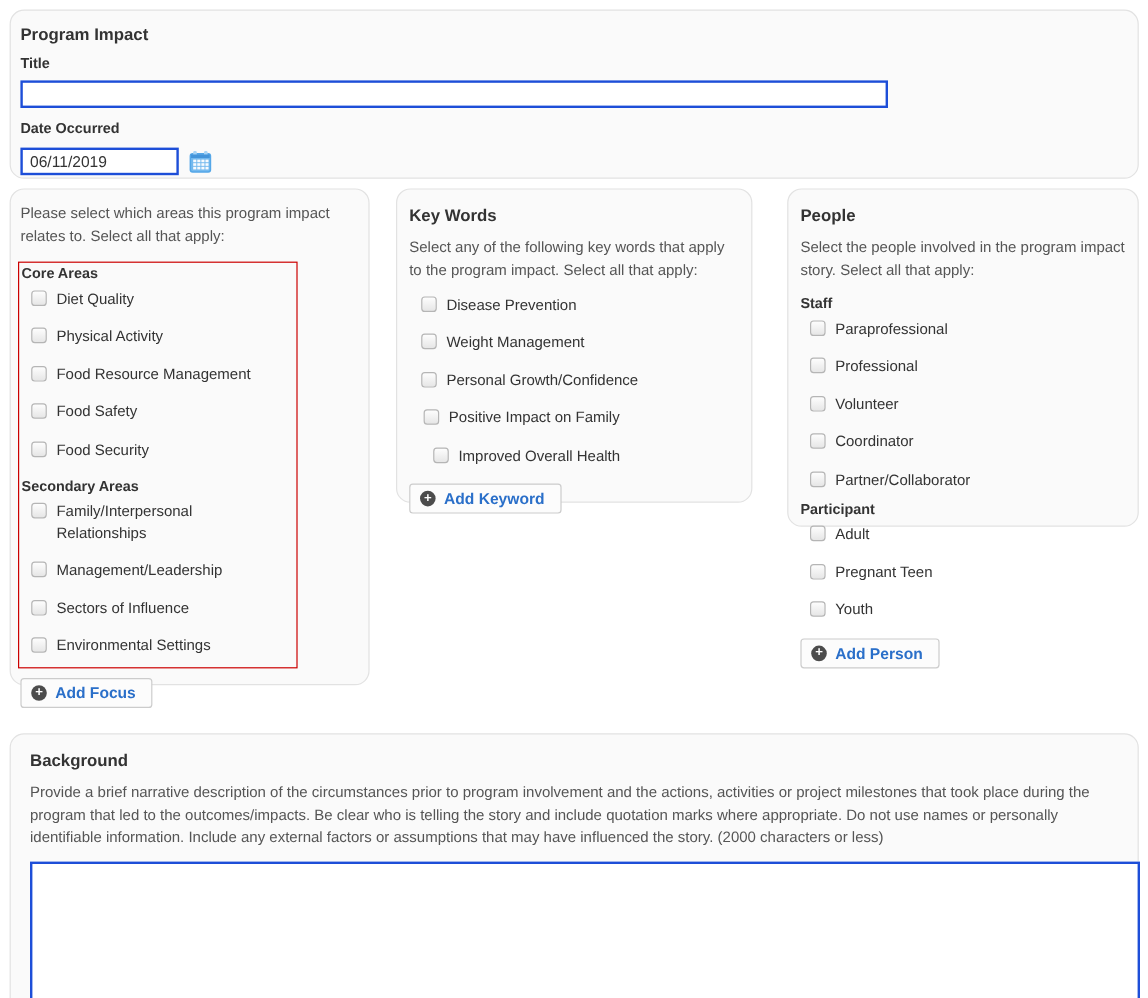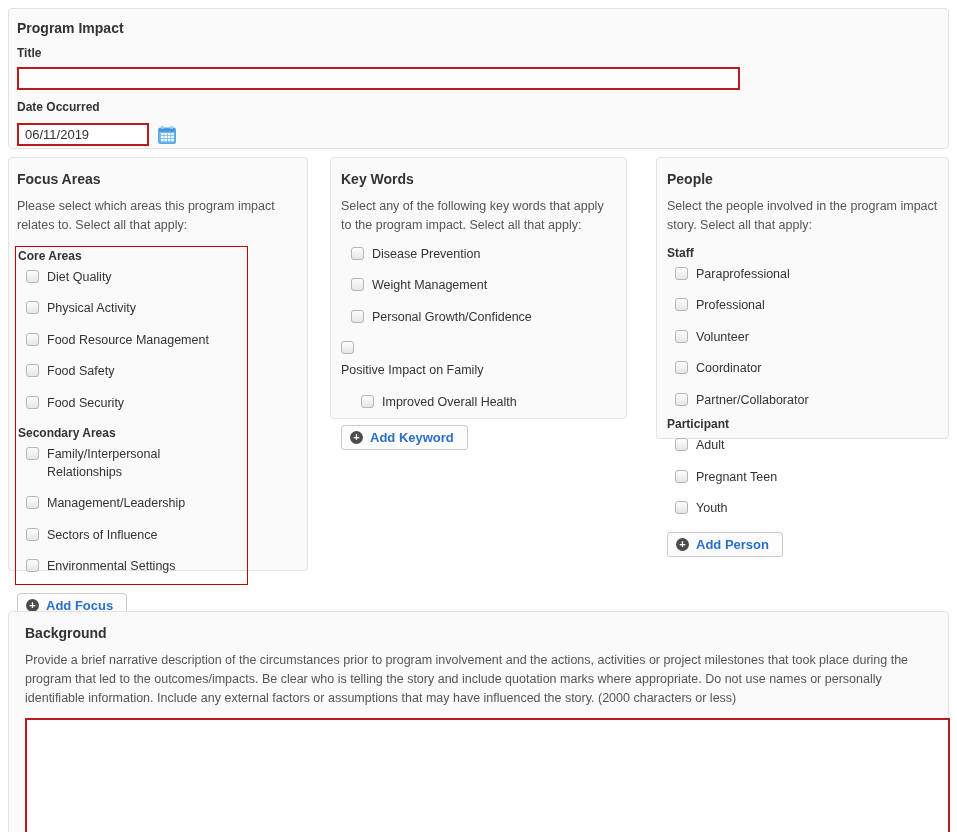--- a/index.html
+++ b/index.html
@@ -8,21 +8,21 @@
     background: #ffffff;
     font-family: "Liberation Sans", sans-serif;
     color: #333;
     overflow: hidden;
     position: relative;
   }
   .panel {
     position: absolute;
     background: #fafafa;
     border: 1px solid #e2e2e2;
-    border-radius: 4px;
+    border-radius: 12px;
   }
   .panel-title {
     font-size: 14px;
     font-weight: bold;
     color: #333;
     margin: 2px 0 10px 0;
   }
   .field-label {
     display: block;
     font-size: 12px;
@@ -30,21 +30,21 @@
     color: #333;
     margin: 0 0 7px 0;
   }
   .desc {
     font-size: 12.5px;
     color: #555;
     line-height: 1.5;
     margin: 0 0 12px 0;
   }
   input.err, .err-box {
-    border: 2px solid #b91c1c;
+    border: 2px solid #1d4ed8;
     background: #ffffff;
     font-family: "Liberation Sans", sans-serif;
     font-size: 13px;
     color: #333;
     outline: none;
   }
   #title-input {
     display: block;
     width: 723px; height: 23px;
     padding: 2px 6px;
@@ -176,21 +176,20 @@
           <rect x="7.4" y="14" width="2.6" height="2.2"></rect>
         <rect x="10.8" y="14" width="2.6" height="2.2"></rect>
           <rect x="14.2" y="14" width="2.6" height="2.2"></rect>
       </g>
       <rect x="2.2" y="3.7" width="15.6" height="3" fill="#4394da"></rect>
     </svg>
   </div>
 </div>
 
 <div class="panel" id="focus-panel">
-  <div class="panel-title">Focus Areas</div>
   <p class="desc">Please select which areas this program impact relates to. Select all that apply:</p>
   <div class="red-box">
     <div class="group-label">Core Areas</div>
     <div class="chk-row">
       <span class="checkbox"></span>
       <span class="chk-label">Diet Quality</span>
     </div>
     <div class="chk-row">
       <span class="checkbox"></span>
       <span class="chk-label">Physical Activity</span>
@@ -241,21 +240,21 @@
     <span class="chk-label">Disease Prevention</span>
   </div>
   <div class="chk-row" style="margin-left:10px;">
     <span class="checkbox"></span>
     <span class="chk-label">Weight Management</span>
   </div>
   <div class="chk-row" style="margin-left:10px;">
     <span class="checkbox"></span>
     <span class="chk-label">Personal Growth/Confidence</span>
   </div>
-  <div class="chk-row" style="margin-left:0;flex-direction:column;">
+  <div class="chk-row" style="margin-left:12px;">
     <span class="checkbox"></span>
     <span class="chk-label">Positive Impact on Family</span>
   </div>
   <div class="chk-row" style="margin-left:20px;">
     <span class="checkbox"></span>
     <span class="chk-label">Improved Overall Health</span>
   </div>
   <div class="btn-wrap" style="margin-top:5px;">
     <button class="add-btn">
       <span class="plus-icon">+</span>

